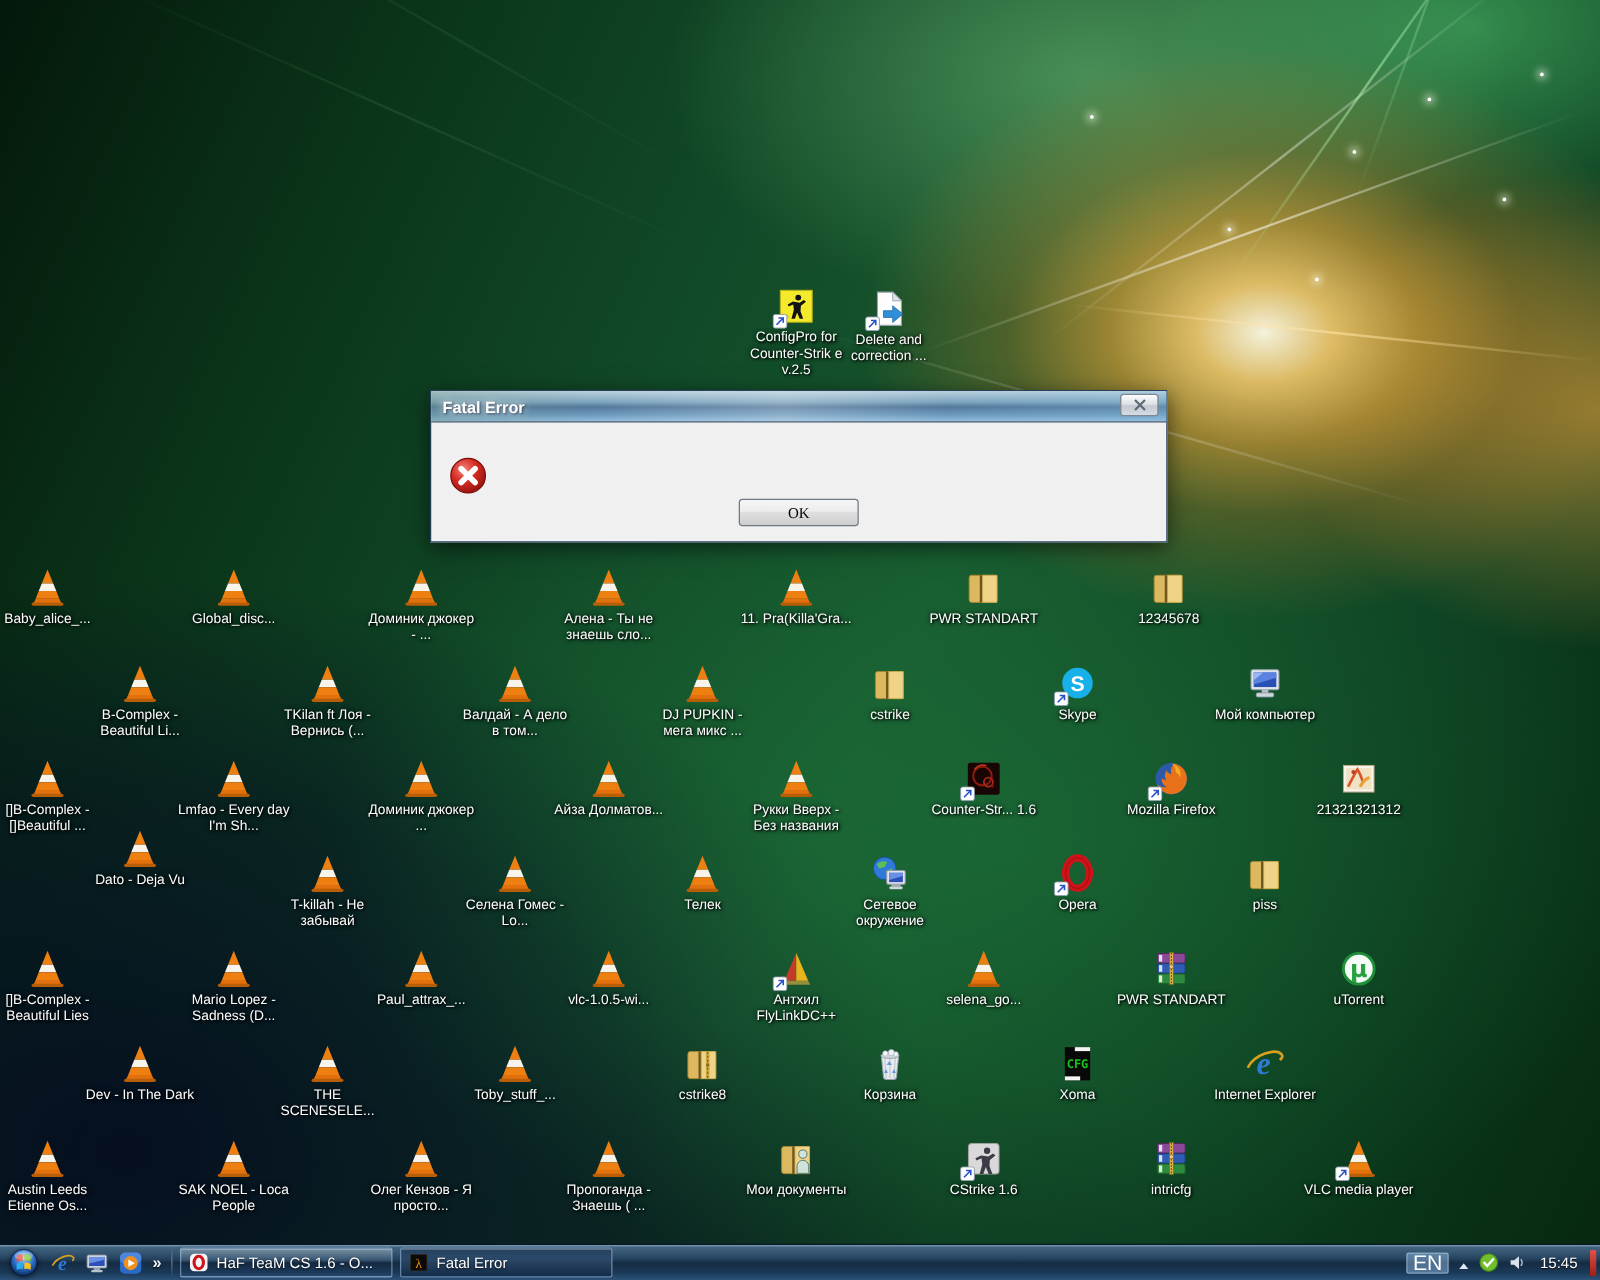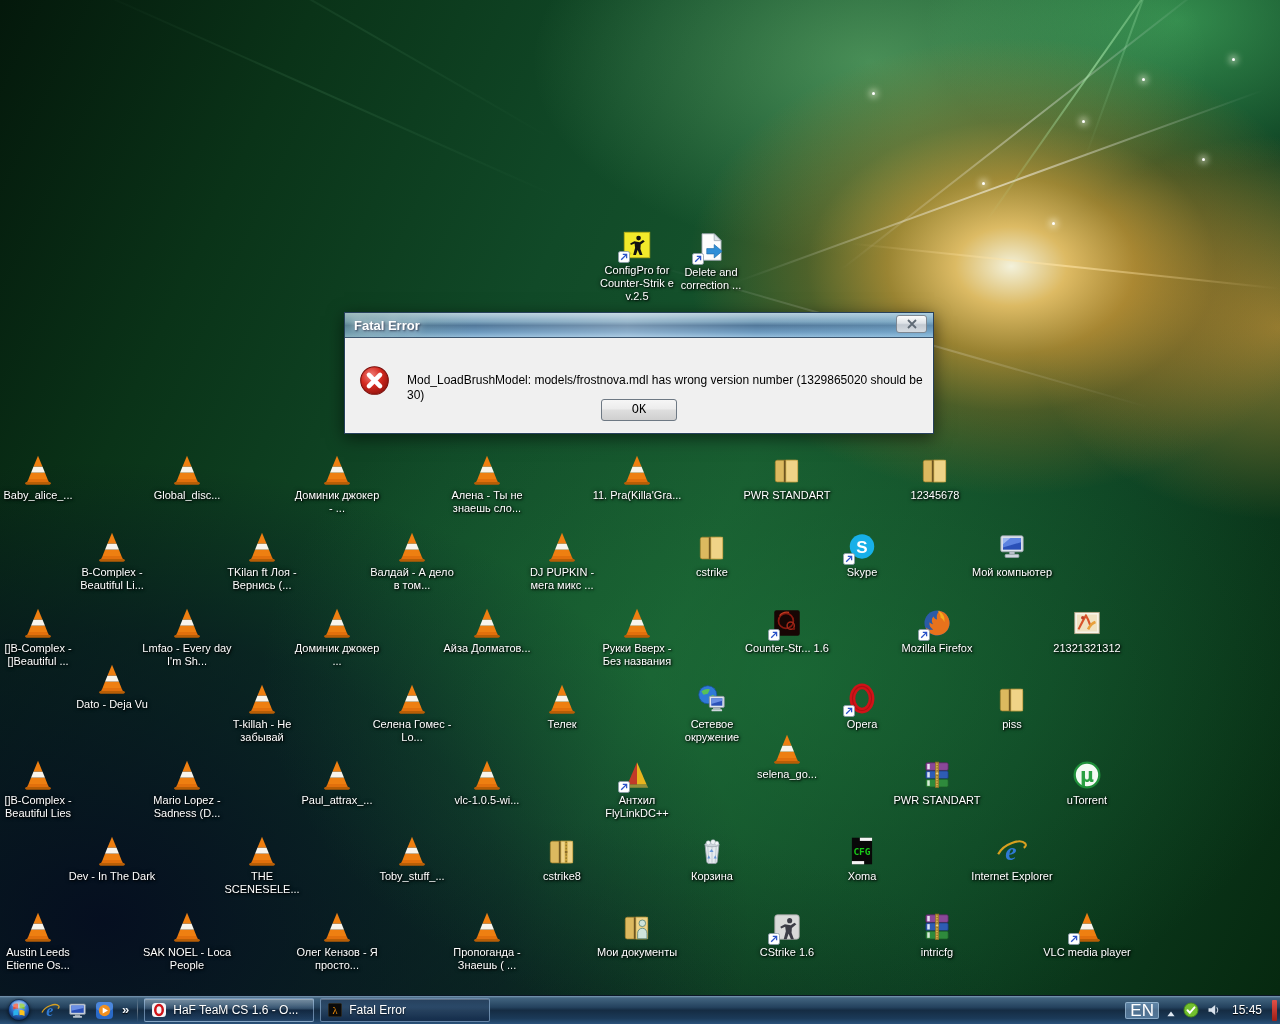--- a/index.html
+++ b/index.html
@@ -41,22 +41,22 @@
     background:linear-gradient(90deg,rgba(110,150,130,0.35),transparent 22%,rgba(255,255,255,0.22) 48%,transparent 70%,rgba(140,200,230,0.25));pointer-events:none;}
   .dlg-title{font-size:13px;font-weight:bold;color:#fff;position:relative;
     text-shadow:0 0 8px rgba(255,255,255,0.9),1px 1px 2px rgba(0,10,40,0.85);}
   .close-btn{position:absolute;right:6px;top:2px;width:31px;height:18px;border-radius:3px;cursor:pointer;
     background:linear-gradient(180deg,#fdfdfd,#dde2e7 45%,#c2c9d1 55%,#d6dce2);
     border:1px solid #7d8893;display:flex;align-items:center;justify-content:center;padding:0;}
   .dialog-body{position:relative;height:95px;}
   .err-icon{position:absolute;left:13px;top:26px;width:33px;height:33px;}
   .err-icon svg{width:100%;height:100%;}
   .dlg-msg{position:absolute;left:62px;right:8px;top:35px;font-size:12px;color:#000;line-height:15px;}
-  .ok-btn{position:absolute;left:50%;transform:translateX(-50%);bottom:12px;width:76px;height:22px;
-    font-family:Liberation Mono, monospace;font-size:12px;color:#000;cursor:pointer;border-radius:3px;
+  .ok-btn{position:absolute;left:50%;transform:translateX(-50%);bottom:12px;width:96px;height:22px;
+    font-family:Liberation Serif, serif;font-size:12px;color:#000;cursor:pointer;border-radius:3px;
     border:1px solid #6e7984;background:linear-gradient(180deg,#f6f6f6,#ececec 45%,#dedede 50%,#cfcfcf);}
 
   
   #taskbar{position:absolute;left:0;bottom:0;width:1280px;height:28px;display:flex;align-items:center;
     background:linear-gradient(180deg,#7d9cb5 0%,#42647f 7%,#24425e 40%,#152c43 51%,#1b3a58 80%,#2b527a 100%);
     border-top:1px solid #0b1826;}
   .start-orb{width:26px;height:26px;margin:0 5px 0 6px;cursor:pointer;flex:none;}
   .start-orb svg{width:100%;height:100%;filter:drop-shadow(0 1px 2px rgba(0,0,0,0.6));}
   .ql-icon{width:21px;height:21px;margin:0 3px;cursor:pointer;flex:none;}
   .ql-icon svg{width:100%;height:100%;}
@@ -553,21 +553,21 @@
           </svg>
           <span class="sc-badge">
             <svg viewBox="0 0 12 12">
               <rect x="0.5" y="0.5" width="11" height="11" rx="1.8" fill="#fff" stroke="#8a9aaa" stroke-width="0.8"></rect>
               <path d="M3.2 8.8 L8.6 3.4 M4.8 3.4 h3.8 v3.8" stroke="#2a52c8" stroke-width="1.3" fill="none"></path>
             </svg>
           </span>
         </span>
         <span class="desk-label">Антхил FlyLinkDC++</span>
       </div>
-      <div class="desk-icon" style="left: 739px; top: 732px;">
+      <div class="desk-icon" style="left: 739px; top: 758px;">
         <span class="icon-box">
           <svg viewBox="0 0 32 32">
             <path d="M16 2.5 L20.3 13 H11.7 Z" fill="#ee7f11"></path>
             <path d="M11.7 13 H20.3 L22.6 18.6 H9.4 Z" fill="#f8f4ec"></path>
             <path d="M9.4 18.6 H22.6 L24.9 24.4 H7.1 Z" fill="#ee7f11"></path>
             <path d="M7.1 24.4 H24.9 L26.6 28 H5.4 Z" fill="#e2700c"></path>
             <rect x="4" y="27.2" width="24" height="2.6" rx="1.3" fill="#b85e06"></rect>
           </svg>
         </span>
         <span class="desk-label">selena_go...</span>
@@ -808,21 +808,20 @@
               <radialGradient id="errg" cx="38%" cy="32%" r="75%">
             <stop offset="0%" stop-color="#f2837c"></stop>
                 <stop offset="50%" stop-color="#d42a20"></stop>
                 <stop offset="100%" stop-color="#8f120d"></stop>
           </radialGradient>
             </defs>
           <circle cx="16" cy="16" r="13.4" fill="url(#errg)" stroke="#7a0e0a" stroke-width="1"></circle>
           <path d="M10.6 10.6 L21.4 21.4 M21.4 10.6 L10.6 21.4" stroke="#fff" stroke-width="4.4" stroke-linecap="round"></path>
         </svg>
       </div>
-      <div class="dlg-msg">Mod_LoadBrushModel: models/frostnova.mdl has wrong version number (1329865020 should be 30)</div>
       <button class="ok-btn">OK</button>
     </div>
   </div>
 
   <div id="taskbar">
     <div class="start-orb">
       <svg viewBox="0 0 32 32">
         <defs>
             <radialGradient id="orb" cx="50%" cy="32%" r="72%">
           <stop offset="0%" stop-color="#a6d0f4"></stop>

